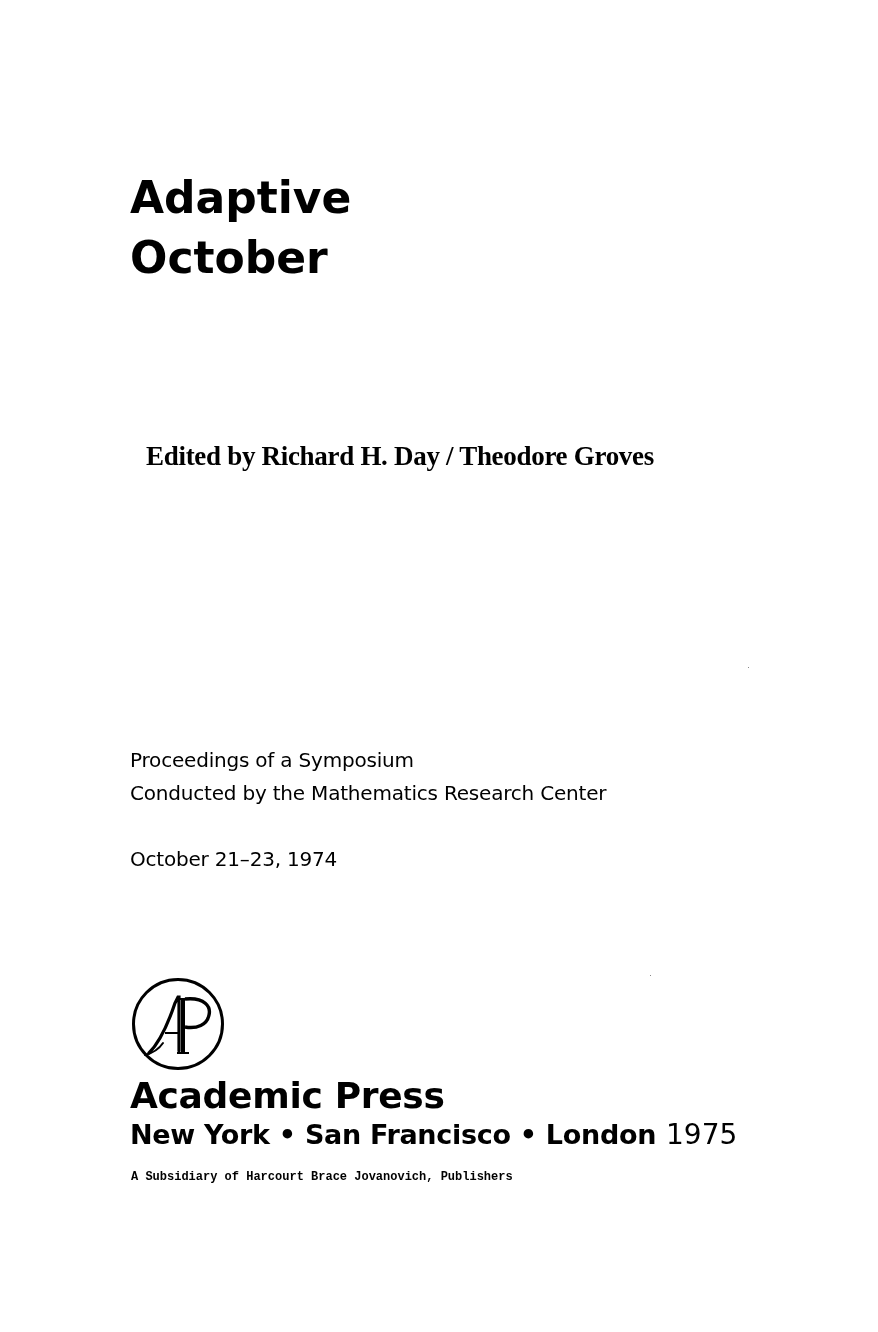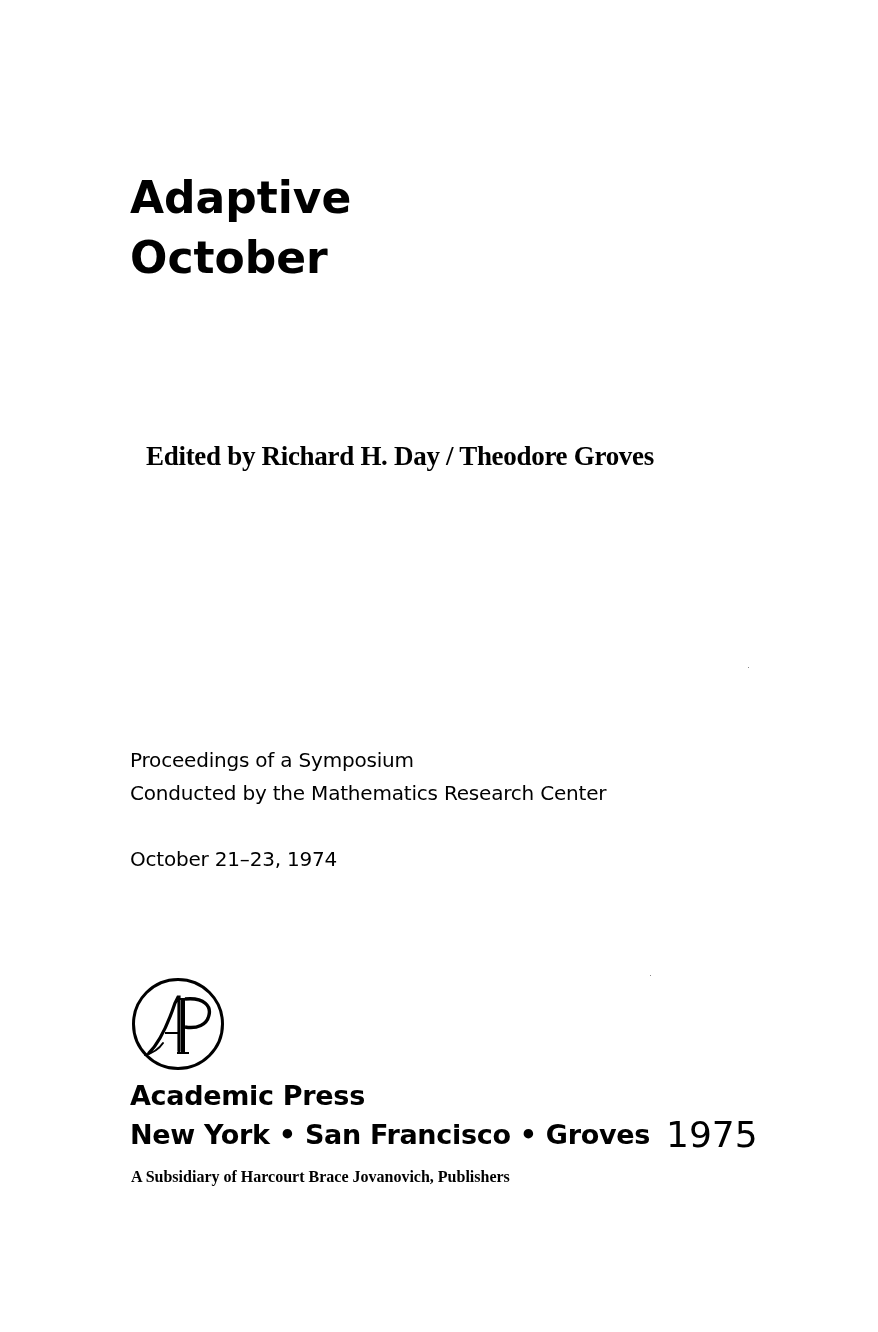--- a/index.html
+++ b/index.html
@@ -59,21 +59,21 @@
       left: 131px;
       top: 977px;
       width: 94px;
       height: 94px;
     }
     .publisher {
       position: absolute;
       left: 130px;
       font-family: "DejaVu Sans", sans-serif;
       font-weight: bold;
-      font-size: 27px;
+      font-size: 36px;
       line-height: 38px;
       white-space: nowrap;
       letter-spacing: -0.3px;
     }
     .cities-row {
       position: absolute;
       left: 130px;
       top: 1116px;
       width: 620px;
       height: 40px;
@@ -86,31 +86,31 @@
       font-size: 27px;
       line-height: 38px;
       white-space: nowrap;
       letter-spacing: -0.3px;
     }
     .year {
       position: absolute;
       left: 536px; top: 0;
       font-family: "DejaVu Sans", sans-serif;
       font-weight: normal;
-      font-size: 36px;
+      font-size: 28px;
       line-height: 38px;
       white-space: nowrap;
     }
     .subsidiary {
       position: absolute;
       left: 131px;
       top: 1170px;
-      font-family: Liberation Serif, serif;
+      font-family: Liberation Mono, monospace;
       font-weight: bold;
-      font-size: 16px;
+      font-size: 12px;
       line-height: 14px;
       white-space: nowrap;
     }
     .speck {
       position: absolute;
       width: 1px; height: 1px;
       background: #888;
     }
   </style>
 </head>
@@ -140,21 +140,21 @@
       <path d="M46 76 L 58 76" fill="none" stroke="#000" stroke-width="2"></path>
       <path d="M47 22 L 56 22" fill="none" stroke="#000" stroke-width="2"></path>
 
       <path d="M54 22 C 74 20, 80 30, 78 38 C 76 48, 66 52, 54 50" fill="none" stroke="#000" stroke-width="3.4"></path>
     </svg>
   </div>
 
   <div class="publisher" style="top:1077px;">Academic Press</div>
 
   <div class="cities-row">
-    <span class="cities">New York • San Francisco • Groves</span>
+    <span class="cities">New York • San Francisco • London</span>
     <span class="year">1975</span>
   </div>
 
   <div class="subsidiary">A Subsidiary of Harcourt Brace Jovanovich, Publishers</div>
 
   <div class="speck" style="left:748px; top:667px;"></div>
   <div class="speck" style="left:650px; top:975px;"></div>
 </div>
 
 </body></html>

